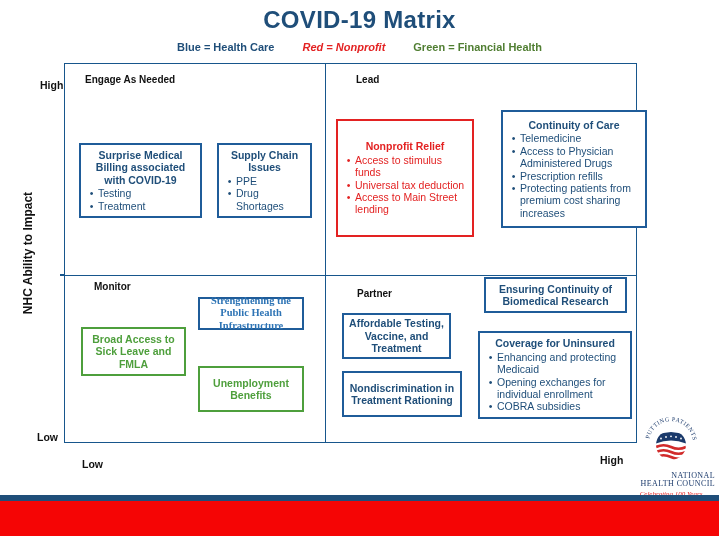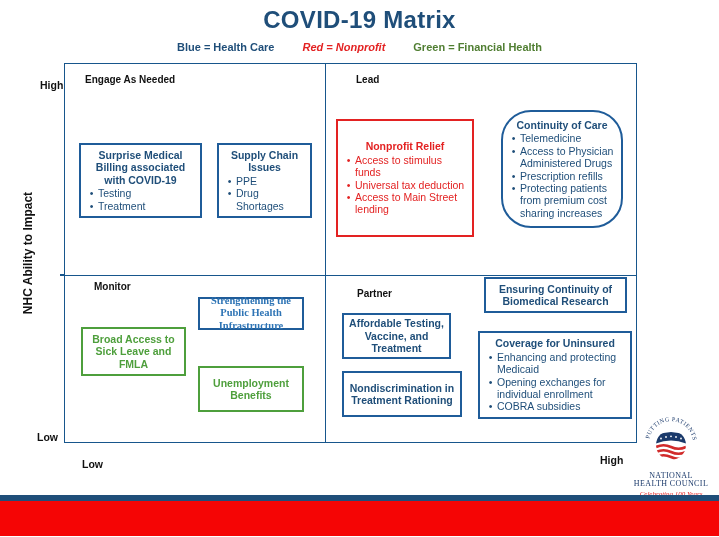--- a/index.html
+++ b/index.html
@@ -47,21 +47,21 @@
   .fin   { border:2.5px solid #4E9F3C; color:#4E9F3C; }
   .hc-lt { border:2.5px solid #1F5C99; color:#2E74B5; }
 
   
   .bar-blue { position:absolute; left:0; top:495px; width:719px; height:6px; background:#1F4E79; }
   .bar-red  { position:absolute; left:0; top:501px; width:719px; height:35px; background:#F50505; }
 
   
   .logo { position:absolute; left:627px; top:416px; width:88px; text-align:center; }
   .logo .org { font-family:"Liberation Serif", serif; color:#1B3A6B; font-size:8px;
-    line-height:1.05; letter-spacing:0.4px; }
+    line-height:1.05; letter-spacing:0.4px;text-align:right; }
   .logo .tagline { font-family:"Liberation Serif", serif; font-style:italic;
     color:#E32222; font-size:7px; margin-top:1px; }
 </style>
 </head>
 <body>
 
 <div class="page">
 
   <div class="main-title">COVID-19 Matrix</div>
 
@@ -127,21 +127,21 @@
           <span class="dot">•</span>
           <span class="bt">Universal tax deduction</span>
         </li>
       <li>
           <span class="dot">•</span>
           <span class="bt">Access to Main Street lending</span>
         </li>
     </ul>
   </div>
 
-  <div class="box hc" style="left:501px; top:110px; width:122px; height:118px;border-radius:30px;">
+  <div class="box hc" style="left:501px; top:110px; width:146px; height:118px;">
     <div class="box-title">Continuity of Care</div>
     <ul>
       <li>
           <span class="dot">•</span>
           <span class="bt">Telemedicine</span>
         </li>
       <li>
           <span class="dot">•</span>
           <span class="bt">Access to Physician Administered Drugs</span>
         </li>

